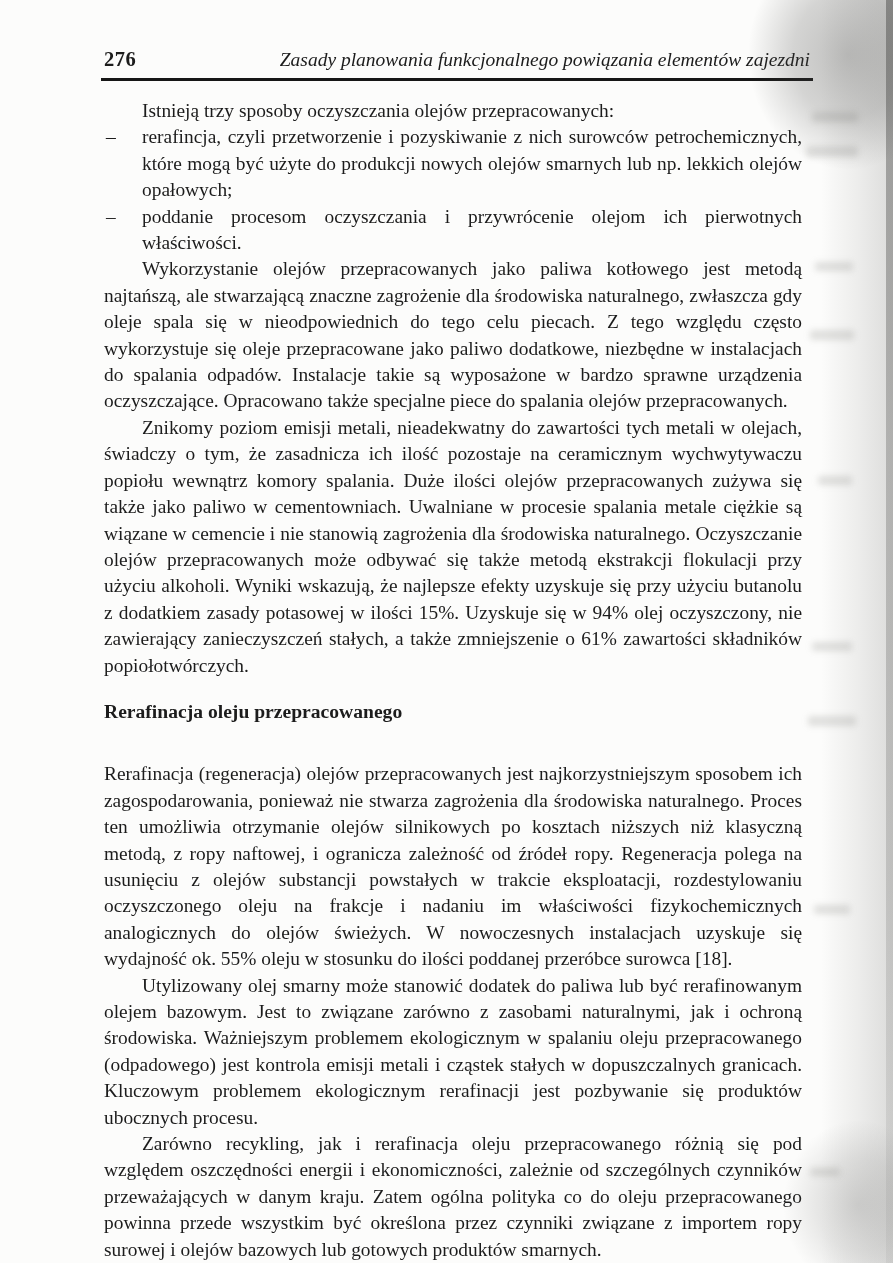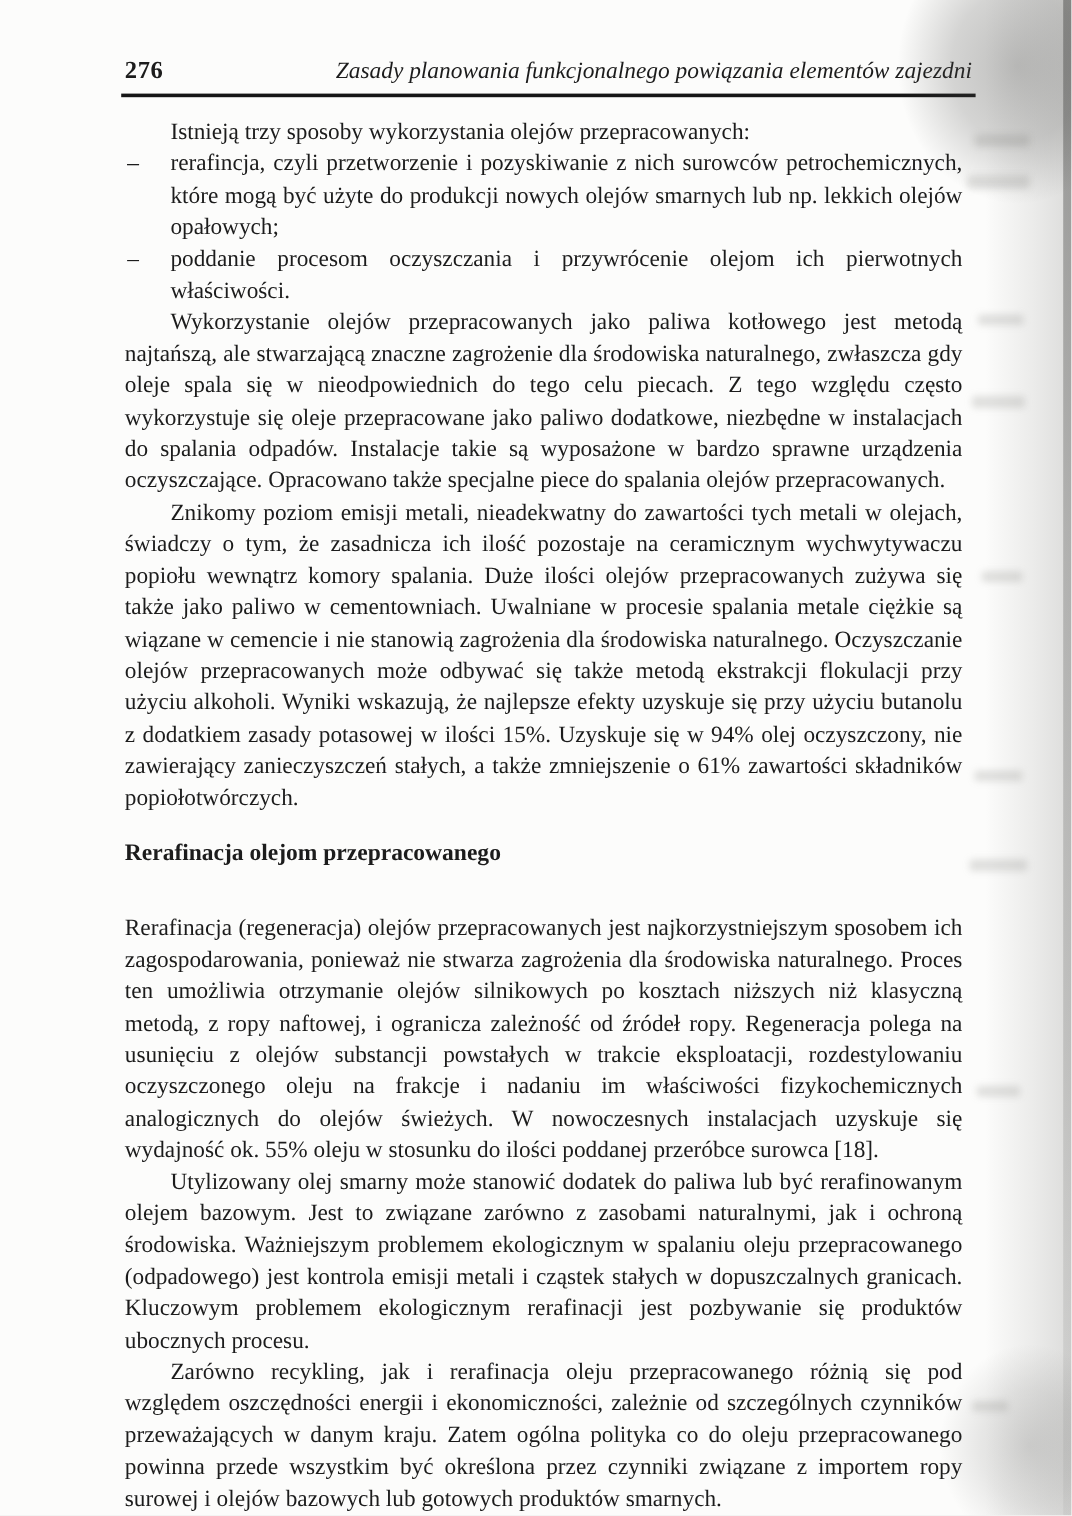--- a/index.html
+++ b/index.html
@@ -103,38 +103,38 @@
 <div class="page">
 
   <div class="running-header">
     <span class="page-number">276</span>
     <span class="running-title">Zasady planowania funkcjonalnego powiązania elementów zajezdni</span>
   </div>
   <div class="header-rule"></div>
 
   <div class="body-text">
 
-    <p class="indent">Istnieją trzy sposoby wykorzystania olejów przepracowanych:</p>
+    <p class="indent">Istnieją trzy sposoby oczyszczania olejów przepracowanych:</p>
 
     <div class="bullet-item">
       <span class="bullet-marker">–</span>
     </div>
     <div class="bullet-item">
       <span class="bullet-marker">–</span>
       <span>rerafincja, czyli przetworzenie i pozyskiwanie z nich surowców petrochemicznych, które mogą być użyte do produkcji nowych olejów smarnych lub np. lekkich olejów opałowych;</span>
     </div>
     <div class="bullet-item">
       <span class="bullet-marker">–</span>
       <span>poddanie procesom oczyszczania i przywrócenie olejom ich pierwotnych właściwości.</span>
     </div>
 
     <p class="indent">Wykorzystanie olejów przepracowanych jako paliwa kotłowego jest metodą najtańszą, ale stwarzającą znaczne zagrożenie dla środowiska naturalnego, zwłaszcza gdy oleje spala się w nieodpowiednich do tego celu piecach. Z tego względu często wykorzystuje się oleje przepracowane jako paliwo dodatkowe, niezbędne w instalacjach do spalania odpadów. Instalacje takie są wyposażone w bardzo sprawne urządzenia oczyszczające. Opracowano także specjalne piece do spalania olejów przepracowanych.</p>
     <p class="indent">Znikomy poziom emisji metali, nieadekwatny do zawartości tych metali w olejach, świadczy o tym, że zasadnicza ich ilość pozostaje na ceramicznym wychwytywaczu popiołu wewnątrz komory spalania. Duże ilości olejów przepracowanych zużywa się także jako paliwo w cementowniach. Uwalniane w procesie spalania metale ciężkie są wiązane w cemencie i nie stanowią zagrożenia dla środowiska naturalnego. Oczyszczanie olejów przepracowanych może odbywać się także metodą ekstrakcji flokulacji przy użyciu alkoholi. Wyniki wskazują, że najlepsze efekty uzyskuje się przy użyciu butanolu z dodatkiem zasady potasowej w ilości 15%. Uzyskuje się w 94% olej oczyszczony, nie zawierający zanieczyszczeń stałych, a także zmniejszenie o 61% zawartości składników popiołotwórczych.</p>
 
-    <h2 class="section-heading">Rerafinacja olejom przepracowanego</h2>
+    <h2 class="section-heading">Rerafinacja oleju przepracowanego</h2>
 
     <p class="noindent">Rerafinacja (regeneracja) olejów przepracowanych jest najkorzystniejszym sposobem ich zagospodarowania, ponieważ nie stwarza zagrożenia dla środowiska naturalnego. Proces ten umożliwia otrzymanie olejów silnikowych po kosztach niższych niż klasyczną metodą, z ropy naftowej, i ogranicza zależność od źródeł ropy. Regeneracja polega na usunięciu z olejów substancji powstałych w trakcie eksploatacji, rozdestylowaniu oczyszczonego oleju na frakcje i nadaniu im właściwości fizykochemicznych analogicznych do olejów świeżych. W nowoczesnych instalacjach uzyskuje się wydajność ok. 55% oleju w stosunku do ilości poddanej przeróbce surowca [18].</p>
     <p class="indent">Utylizowany olej smarny może stanowić dodatek do paliwa lub być rerafinowanym olejem bazowym. Jest to związane zarówno z zasobami naturalnymi, jak i ochroną środowiska. Ważniejszym problemem ekologicznym w spalaniu oleju przepracowanego (odpadowego) jest kontrola emisji metali i cząstek stałych w dopuszczalnych granicach. Kluczowym problemem ekologicznym rerafinacji jest pozbywanie się produktów ubocznych procesu.</p>
     <p class="indent">Zarówno recykling, jak i rerafinacja oleju przepracowanego różnią się pod względem oszczędności energii i ekonomiczności, zależnie od szczególnych czynników przeważających w danym kraju. Zatem ogólna polityka co do oleju przepracowanego powinna przede wszystkim być określona przez czynniki związane z importem ropy surowej i olejów bazowych lub gotowych produktów smarnych.</p>
 
   </div>
 
   <div class="artifact shadow-right"></div>
   <div class="artifact shadow-right-edge"></div>
   <div class="artifact corner-top-right"></div>

